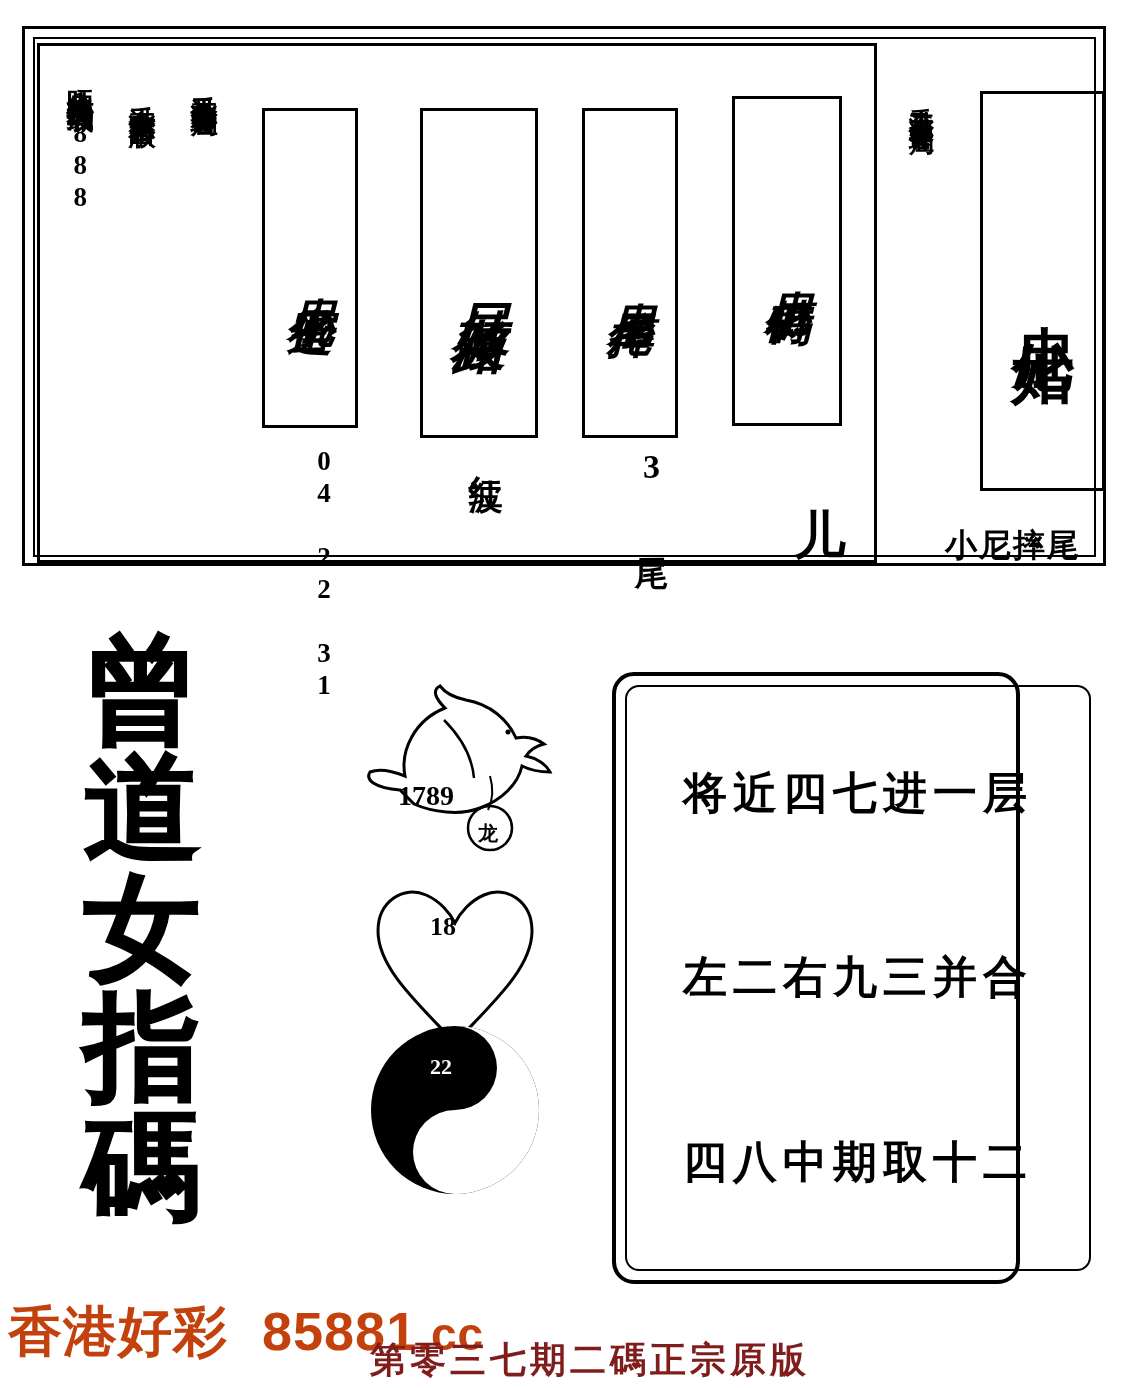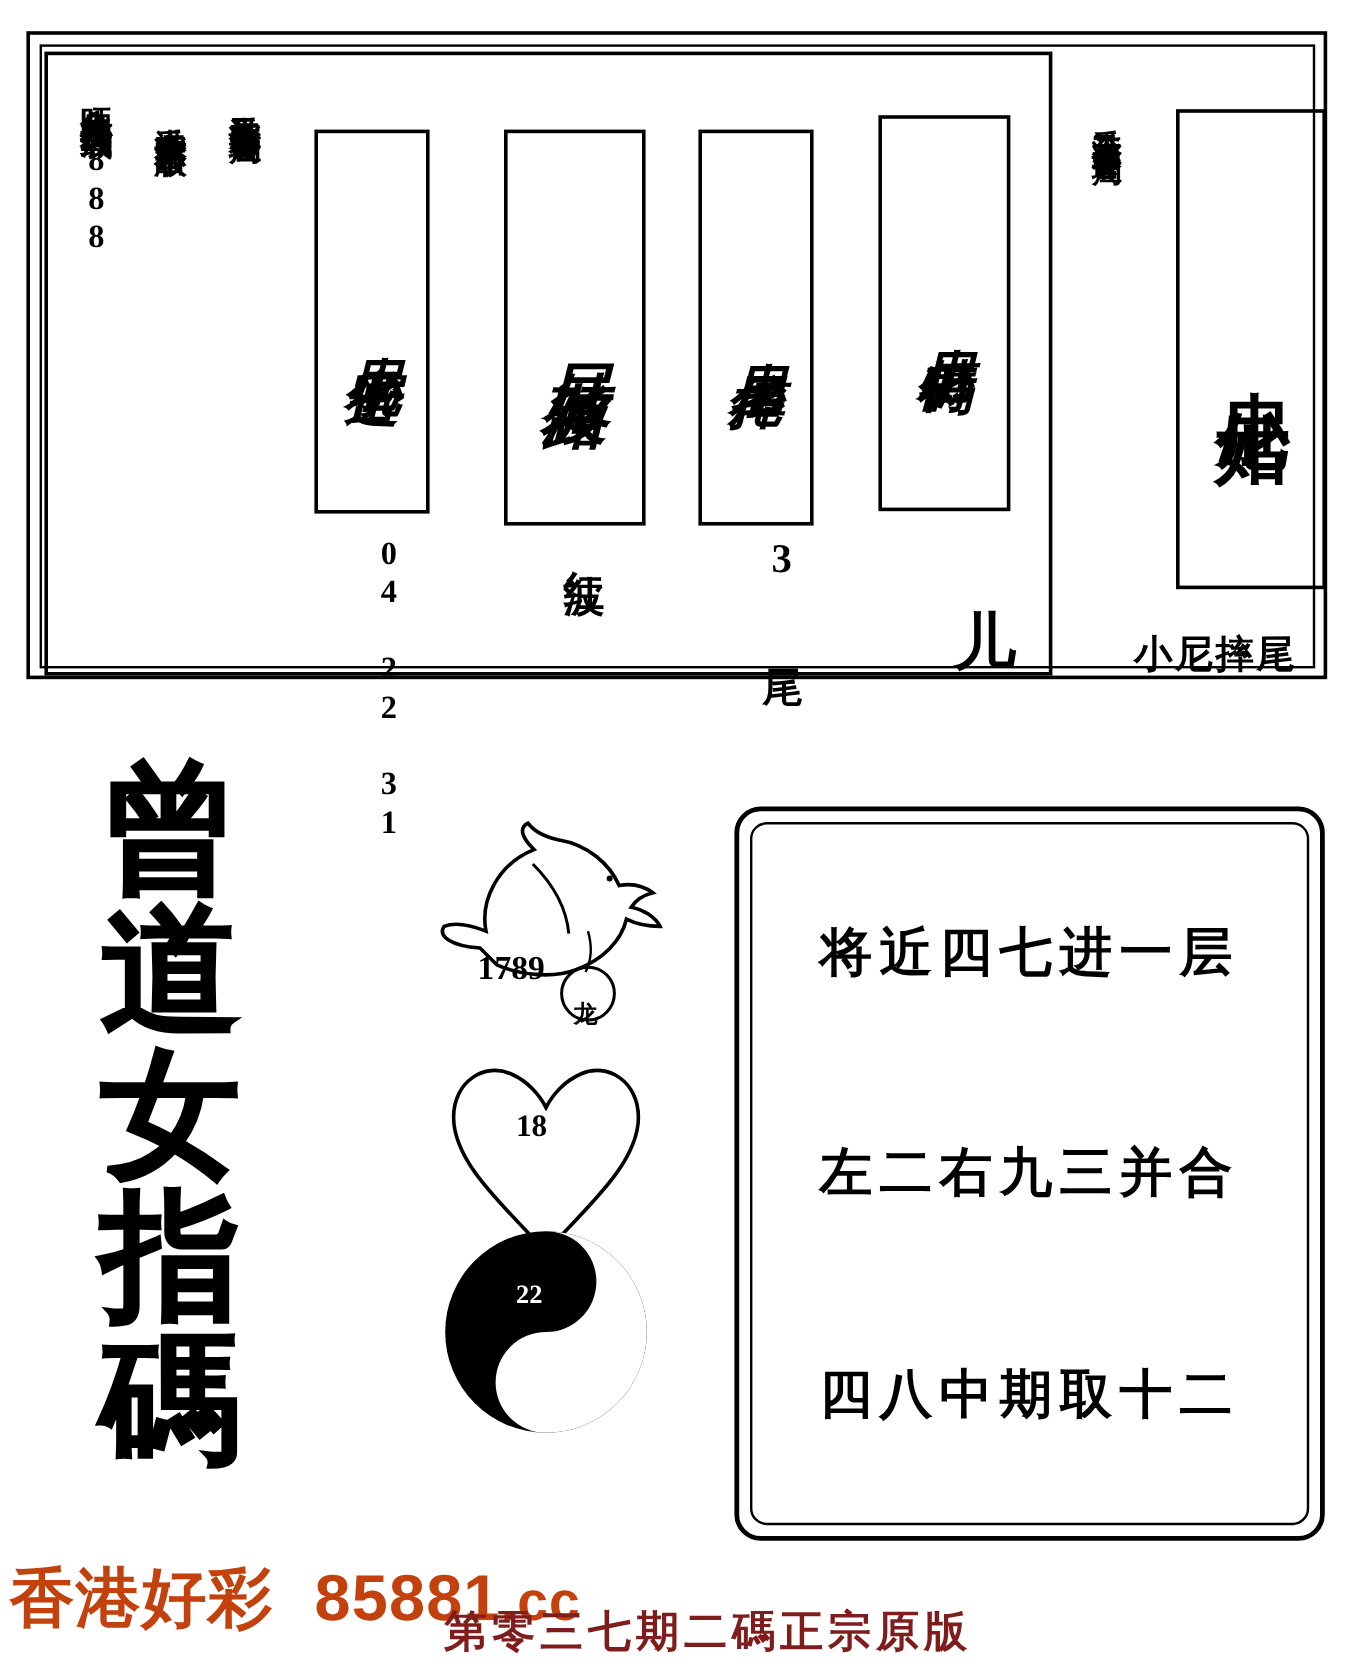--- a/index.html
+++ b/index.html
@@ -153,29 +153,28 @@
   }
   .big-title span { display: block; }
 
   
   .icons { position: absolute; left: 330px; top: 680px; width: 240px; height: 500px; }
   .icon-num {
     position: absolute;
     font-family: "Liberation Serif", serif;
     font-weight: 700;
     color: #000;
-    margin-top: 12px;
   }
 
   
   .verse-box {
     position: absolute;
     left: 612px;
     top: 672px;
-    width: 492px;
+    width: 408px;
     height: 612px;
     border: 4px solid #000;
     border-radius: 22px;
     box-sizing: border-box;
   }
   .verse-box-inner {
     position: absolute;
     left: 9px; top: 9px;
     width: 466px; height: 586px;
     border: 2px solid #000;

